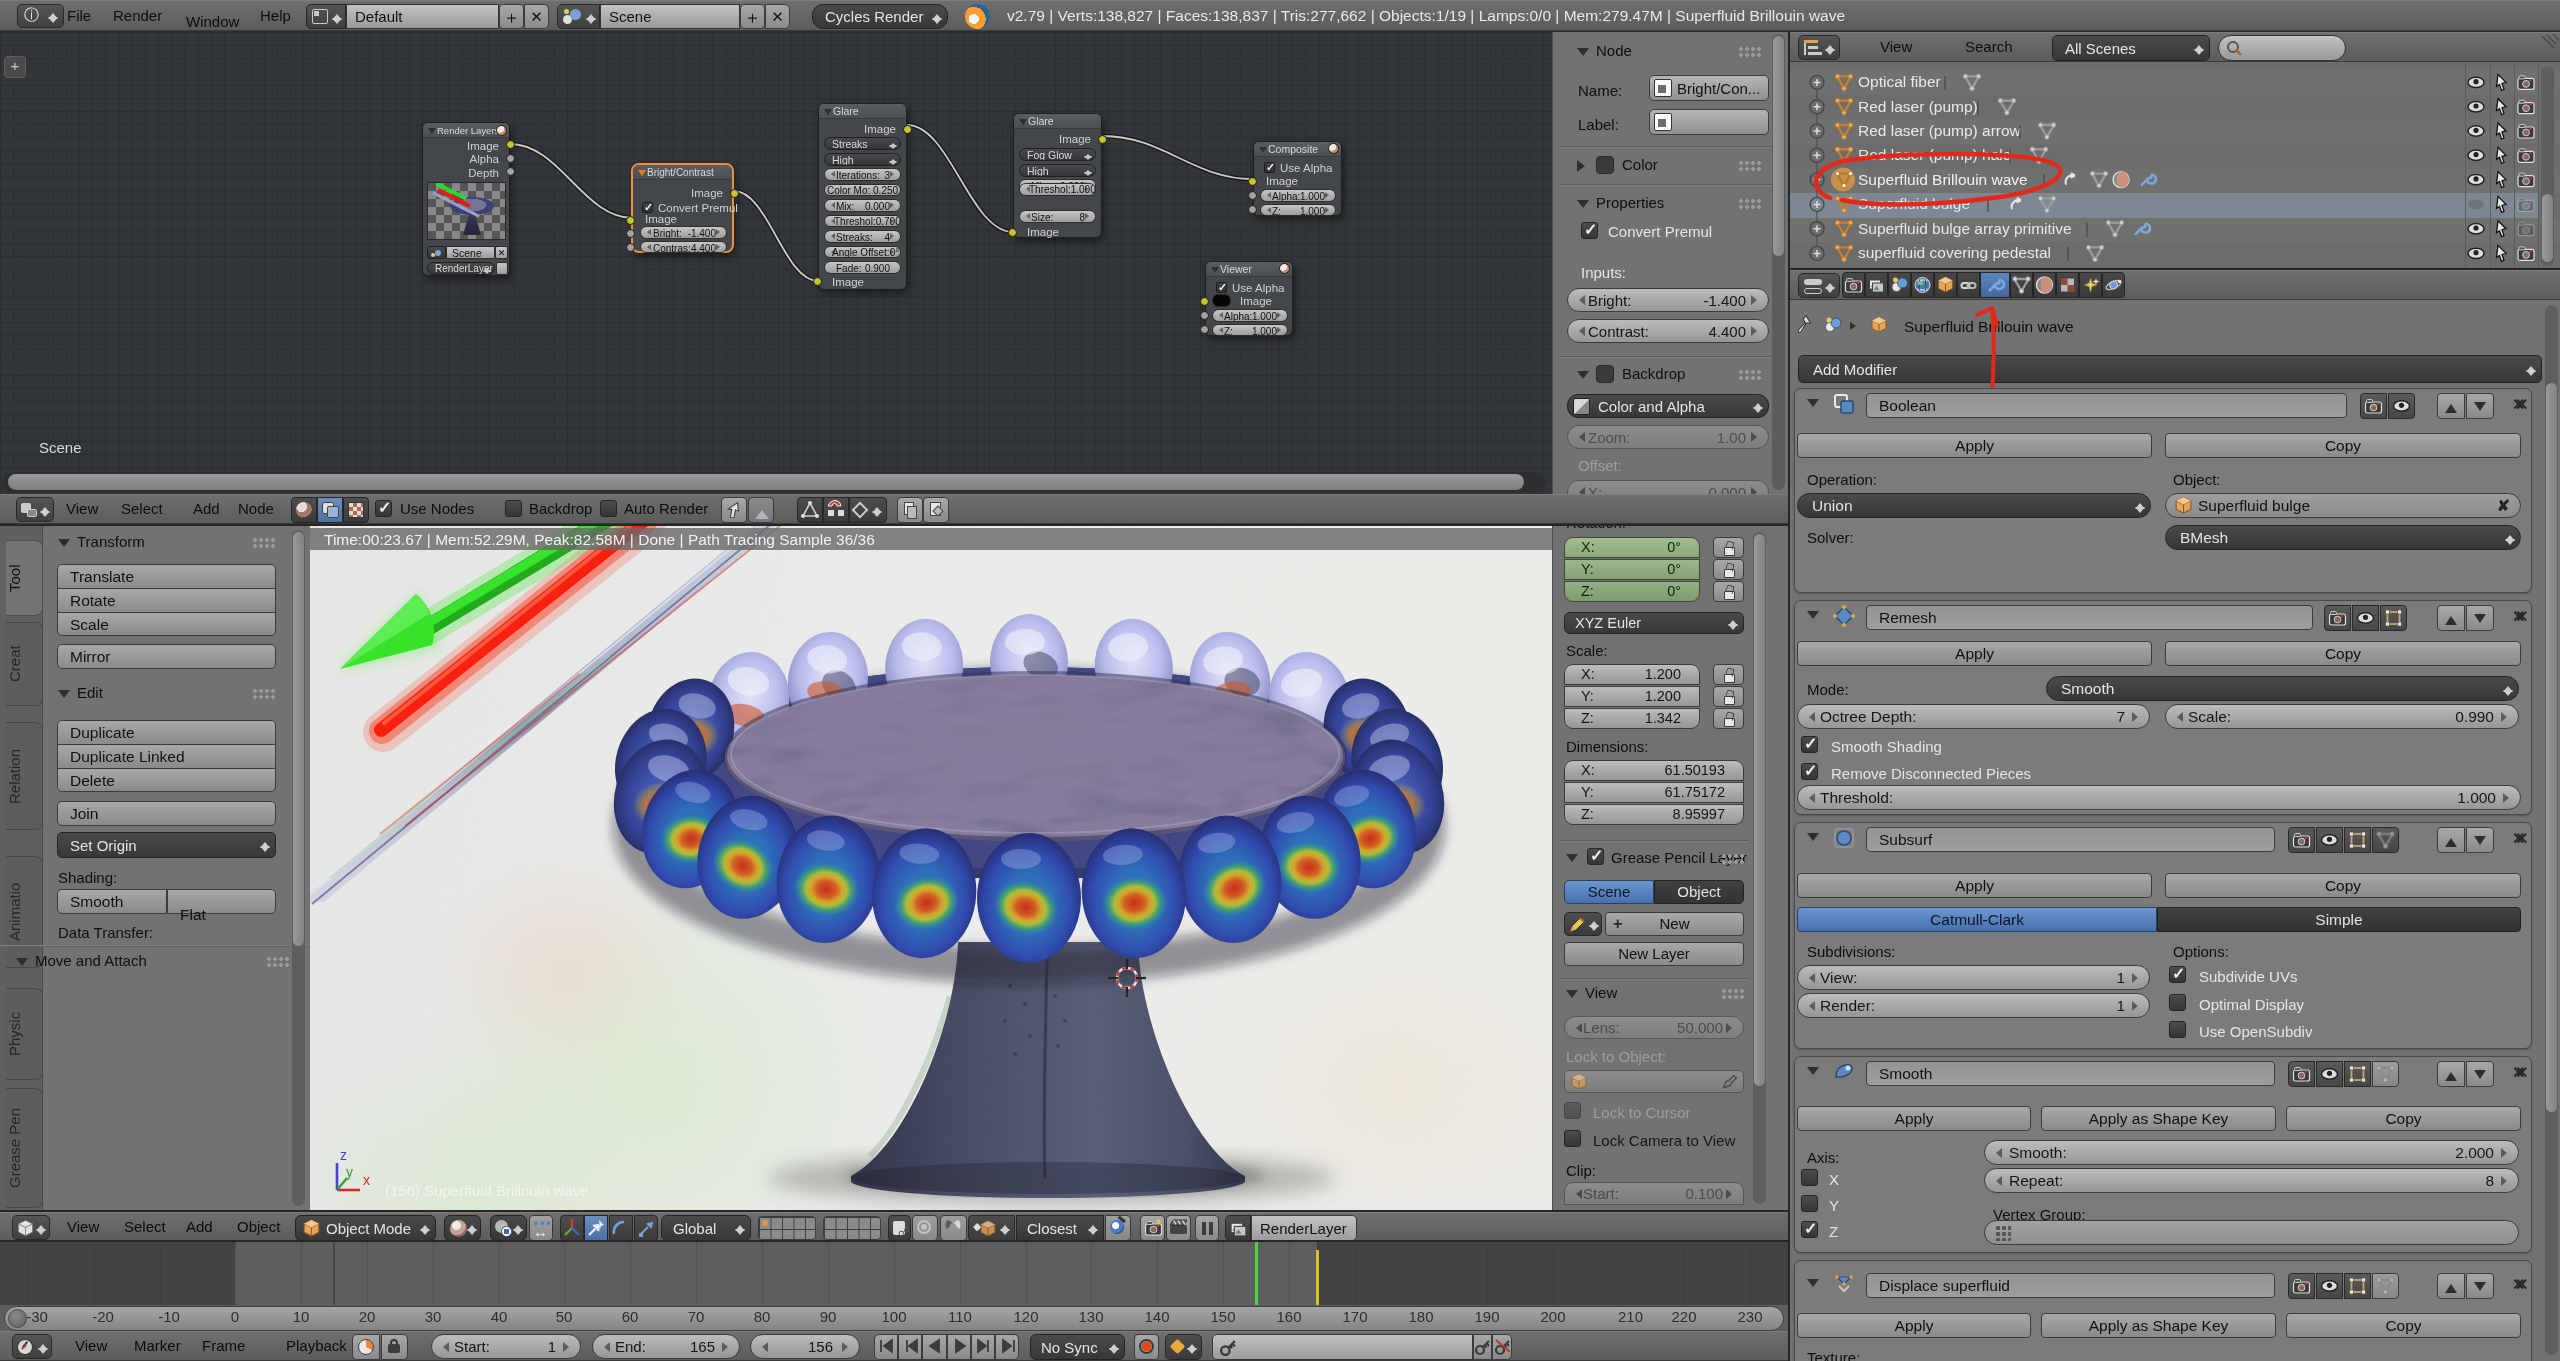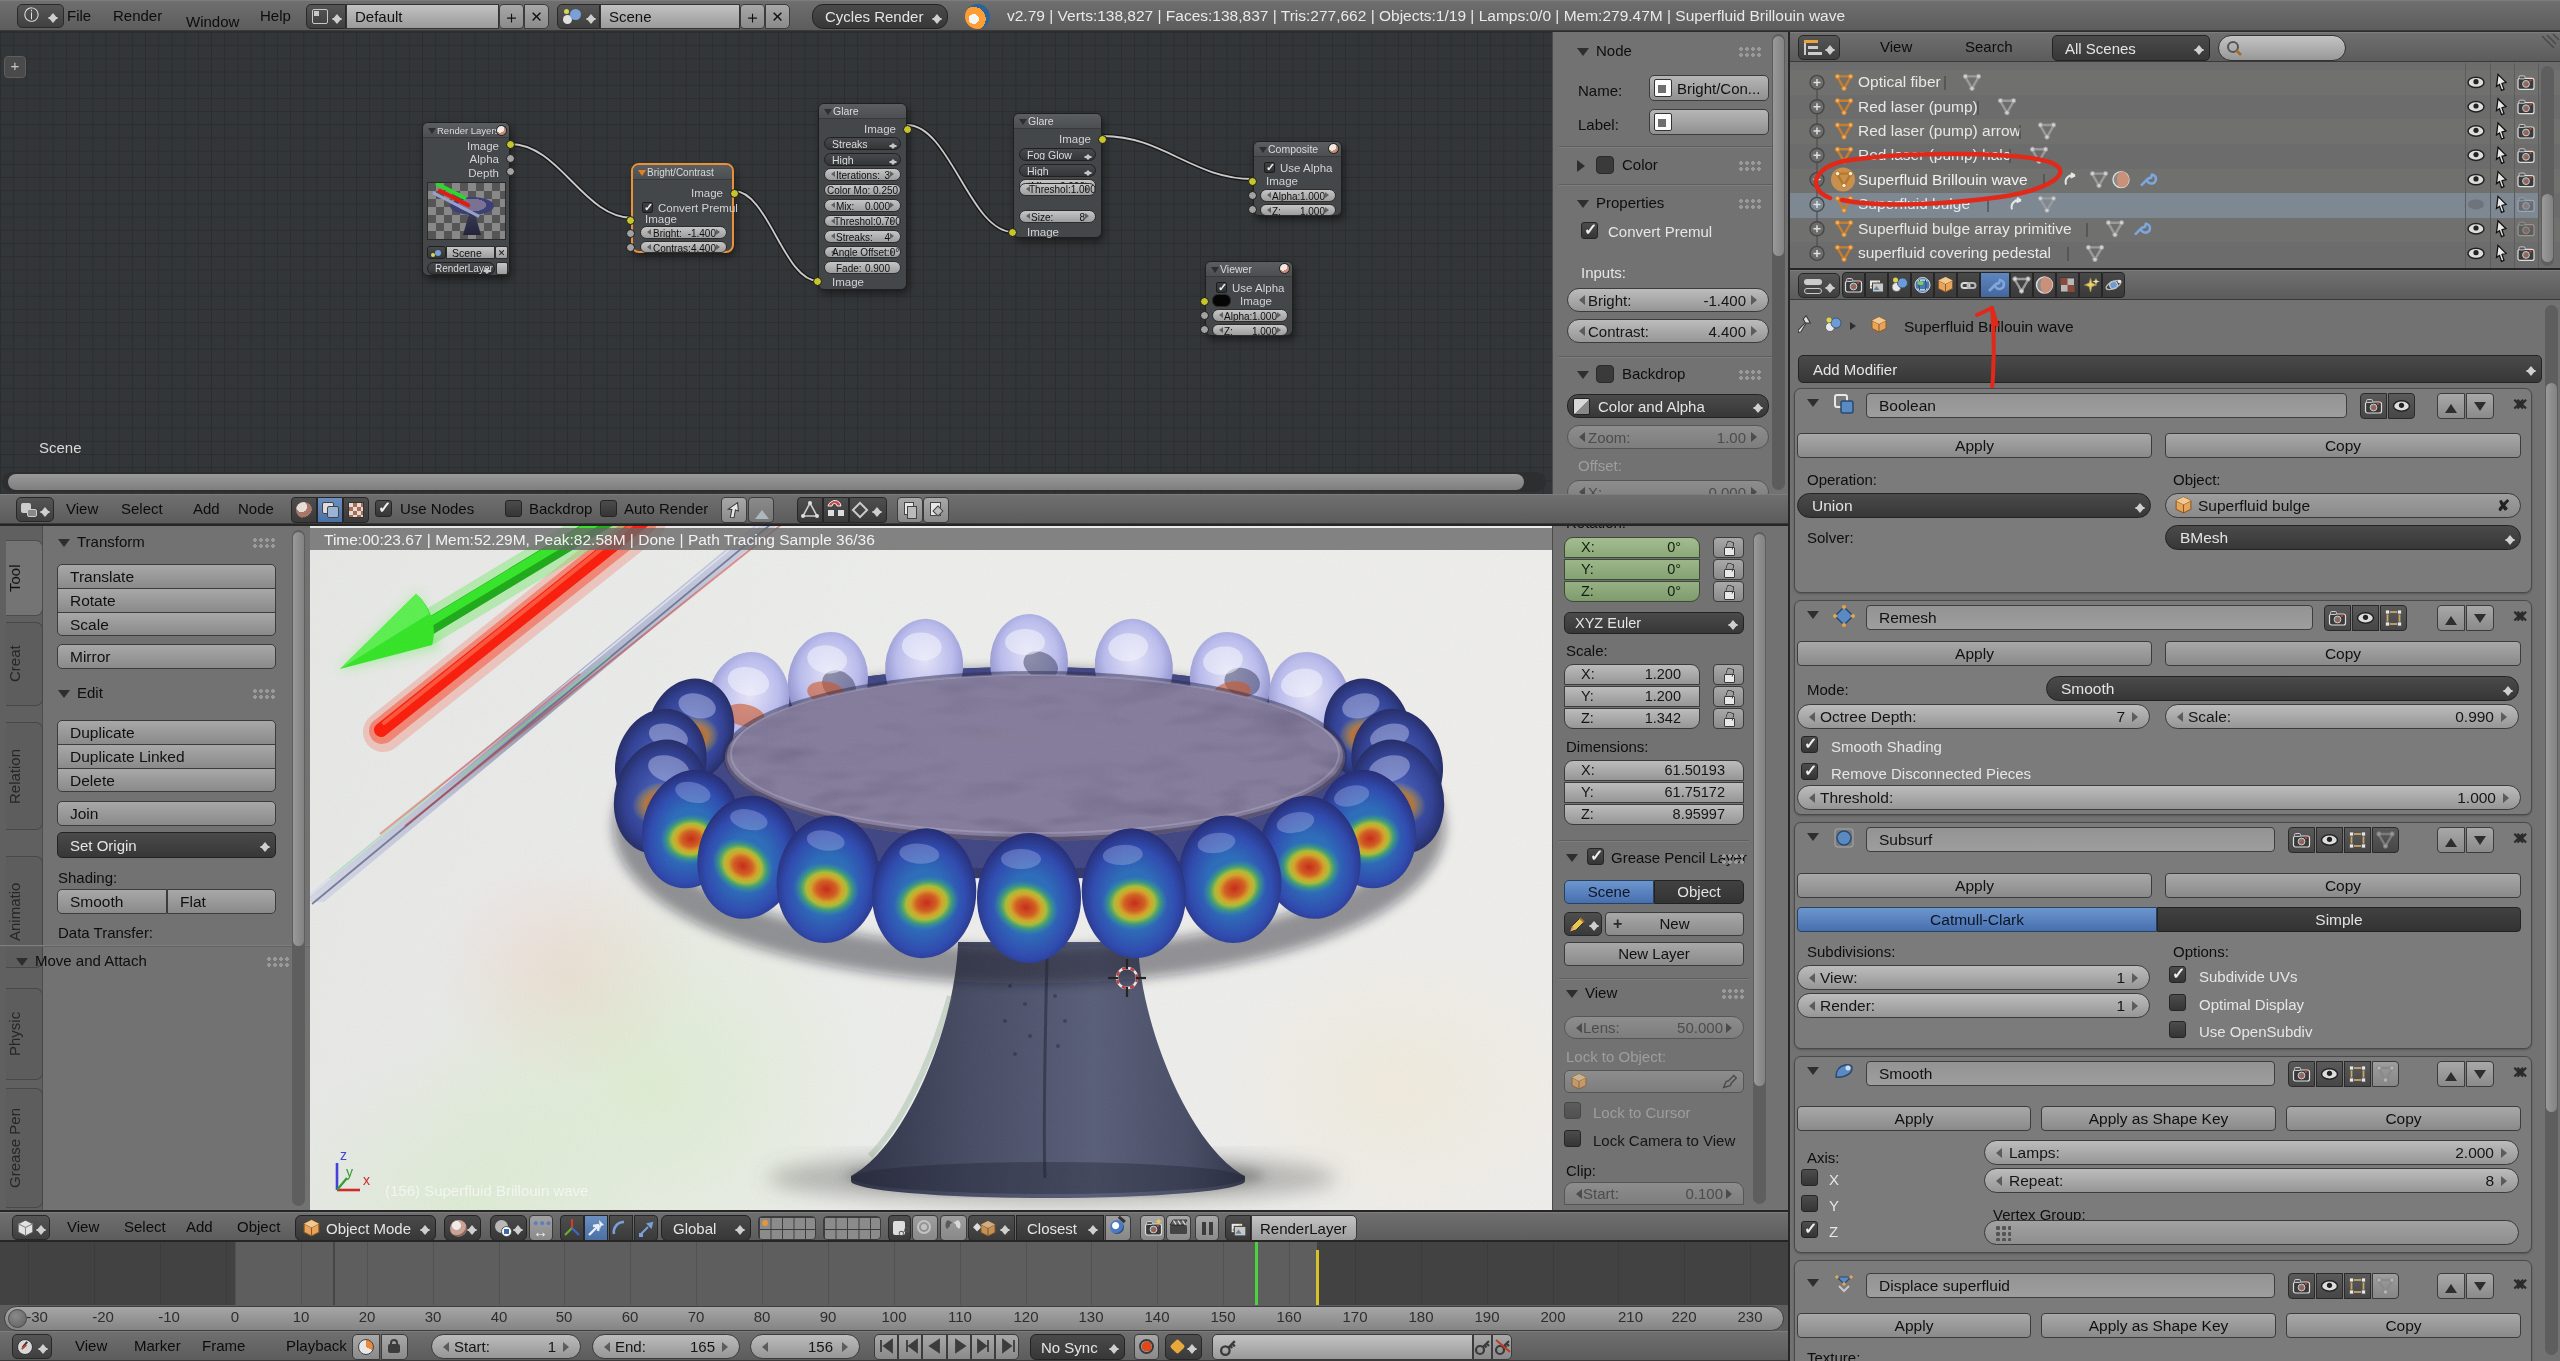--- a/index.html
+++ b/index.html
@@ -788,21 +788,21 @@
               <use href="#omesh" fill="#b5b5b5" stroke="#8a8a8a"></use>
             </svg></div>
     <div class="abs btn" style="left:642px;top:4px;width:28px;height:26px;border-radius:4px 0 0 4px;"><span style="display:inline-block;width:0;height:0;border:6px solid transparent;border-bottom:9px solid #2e2e2e;margin-top:4px;"></span></div>
     <div class="abs btn" style="left:671px;top:4px;width:28px;height:26px;border-radius:0 4px 4px 0;"><span style="display:inline-block;width:0;height:0;border:6px solid transparent;border-top:9px solid #2e2e2e;margin-top:8px;"></span></div>
     <span class="mclose" style="left:713px;top:4px;"></span>
     <div class="abs btn" style="left:2px;top:49px;width:234px;height:25px;padding-top:3px;font-size:15.5px;">Apply</div>
     <div class="abs btn" style="left:246px;top:49px;width:235px;height:25px;padding-top:3px;font-size:15.5px;">Apply as Shape Key</div>
     <div class="abs btn" style="left:491px;top:49px;width:235px;height:25px;padding-top:3px;font-size:15.5px;">Copy</div>
     <span class="abs lblb" style="left:12px;top:92px;">Axis:</span>
     <div class="abs pill bigpill arrL arrR" style="left:189px;top:83px;width:535px;">
-      <span class="abs" style="left:24px;top:3px;">Lamps:</span>
+      <span class="abs" style="left:24px;top:3px;">Smooth:</span>
             <span class="abs" style="right:24px;top:3px;">2.000</span>
     </div>
     <div class="abs pill bigpill arrL arrR" style="left:189px;top:111px;width:535px;">
       <span class="abs" style="left:24px;top:3px;">Repeat:</span>
             <span class="abs" style="right:24px;top:3px;">8</span>
     </div>
     <span class="chk" style="left:6px;top:112px;"></span>
           <span class="abs lblw" style="left:34px;top:114px;">X</span>
     <span class="chk" style="left:6px;top:138px;"></span>
           <span class="abs lblw" style="left:34px;top:140px;">Y</span>
@@ -864,21 +864,21 @@
     <div class="abs btn" style="left:57px;top:118px;width:219px;height:25px;border-radius:5px;padding-top:3px;font-size:15.5px;text-align:left;padding-left:12px;">Mirror</div>
     <div class="abs panhdr" style="left:58px;top:158px;"><span class="tri"></span>Edit</div>
         <div class="dots" style="left:252px;top:162px;"></div>
     <div class="abs btn" style="left:57px;top:194px;width:219px;height:25px;border-radius:5px 5px 0 0;padding-top:3px;font-size:15.5px;text-align:left;padding-left:12px;">Duplicate</div>
     <div class="abs btn" style="left:57px;top:218px;width:219px;height:25px;border-radius:0;padding-top:3px;font-size:15.5px;text-align:left;padding-left:12px;">Duplicate Linked</div>
     <div class="abs btn" style="left:57px;top:242px;width:219px;height:24px;border-radius:0 0 5px 5px;padding-top:3px;font-size:15.5px;text-align:left;padding-left:12px;">Delete</div>
     <div class="abs btn" style="left:57px;top:275px;width:219px;height:25px;border-radius:5px;padding-top:3px;font-size:15.5px;text-align:left;padding-left:12px;">Join</div>
     <div class="abs dd" style="left:57px;top:306px;width:219px;height:26px;border-radius:5px;padding:4px 0 0 12px;">Set Origin<span class="spin"></span></div>
     <span class="abs lblb" style="left:58px;top:343px;">Shading:</span>
     <div class="abs btn" style="left:57px;top:363px;width:110px;height:25px;border-radius:5px 0 0 5px;padding-top:3px;font-size:15.5px;text-align:left;padding-left:12px;">Smooth</div>
-    <div class="abs btn" style="left:167px;top:363px;width:109px;height:25px;border-radius:0 5px 5px 0;padding-top:3px;font-size:15.5px;text-align:left;padding-left:12px;">Flat</div>
+    <div class="abs btn" style="left:167px;top:363px;width:109px;height:25px;border-radius:0 5px 5px 0;padding-top:16px;font-size:15.5px;text-align:left;padding-left:12px;">Flat</div>
     <span class="abs lblb" style="left:58px;top:398px;">Data Transfer:</span>
     <div class="abs" style="left:0px;top:419px;width:310px;height:2px;background:#636363;border-top:1px solid #7e7e7e;"></div>
     <div class="abs panhdr" style="left:16px;top:426px;"><span class="tri"></span>Move and Attach</div>
         <div class="dots" style="left:266px;top:430px;"></div>
     <div class="abs" style="left:292px;top:4px;width:13px;height:676px;background:#5e5e5e;border-radius:7px;">
       <div class="abs" style="left:1px;top:2px;width:11px;height:414px;background:linear-gradient(90deg,#9a9a9a,#828282);border-radius:6px;"></div>
     </div>
   </div>
   <div id="view3d" class="abs" style="left:310px;top:0;width:1242px;height:684px;overflow:hidden;background:
     radial-gradient(340px 300px at 340px 560px, rgba(195,238,162,0.34), rgba(195,238,162,0) 70%),

